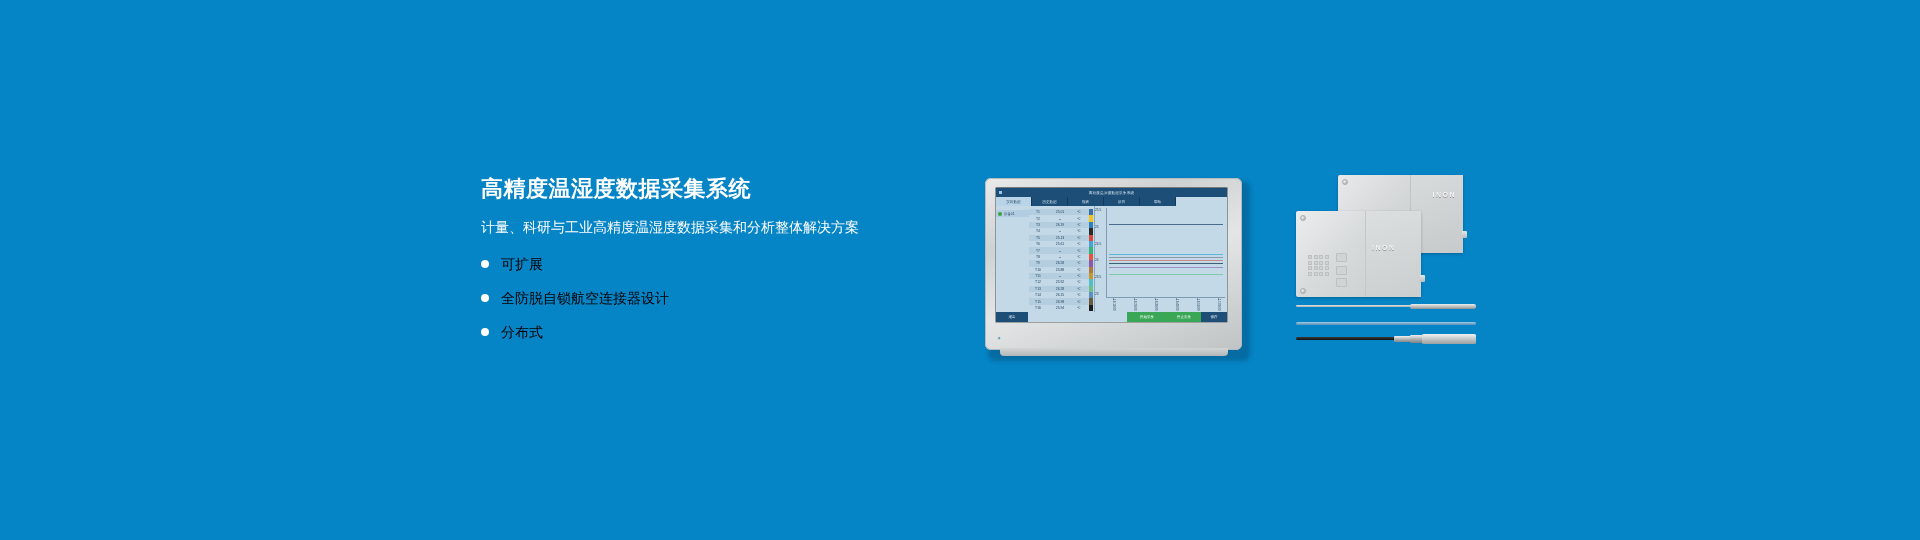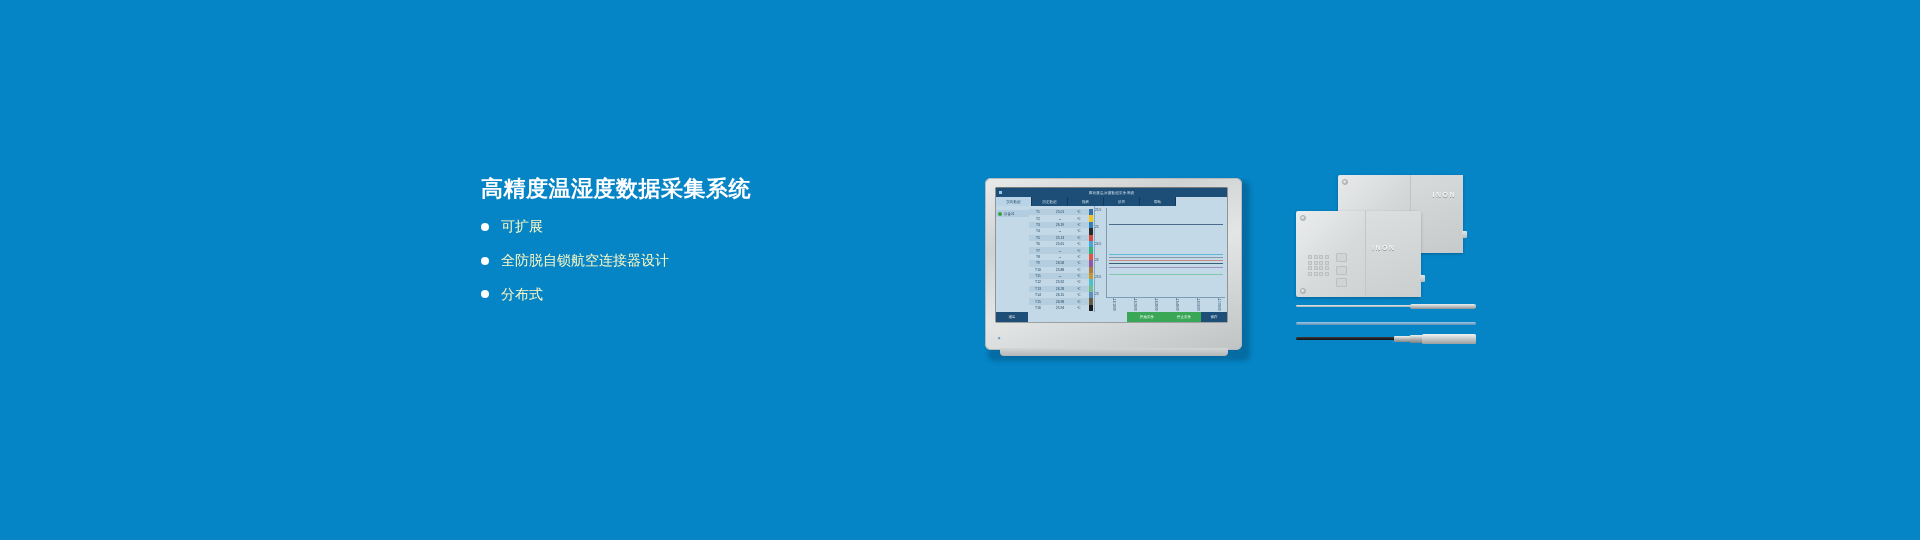--- a/index.html
+++ b/index.html
@@ -42,21 +42,21 @@
     white-space:nowrap;
   }
   .features{
     list-style:none;
     margin:0;padding:0;
   }
   .features li{
     display:flex;
     align-items:center;
     margin-bottom:17px;
-    color:#fef9c3;
+    color:#000000;
     font-size:14px;
     line-height:1.2;
   }
   .bullet{
     width:8px;height:8px;
     border-radius:50%;
     background:#ffffff;
     margin-right:12px;
     flex:0 0 auto;
   }
@@ -360,20 +360,21 @@
     border-radius:1.5px;
   }
 </style>
 </head>
 <body>
 
 <div class="banner">
 
   <div class="copy">
     <h1 class="headline">高精度温湿度数据采集系统</h1>
+    <p class="subhead">计量、科研与工业高精度温湿度数据采集和分析整体解决方案</p>
     <ul class="features">
       <li>
         <span class="bullet"></span>
         <span>可扩展</span>
       </li>
       <li>
         <span class="bullet"></span>
         <span>全防脱自锁航空连接器设计</span>
       </li>
       <li>

